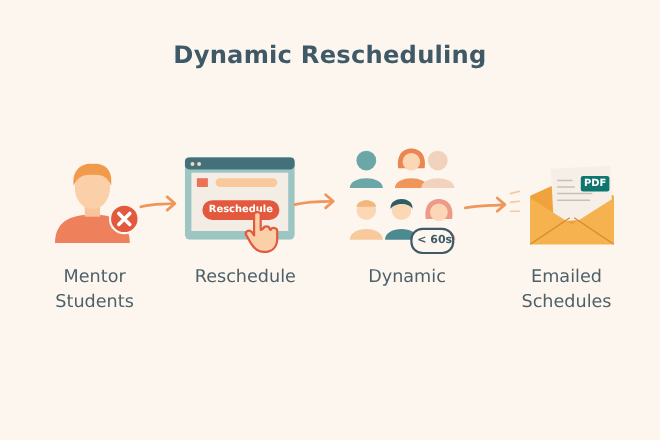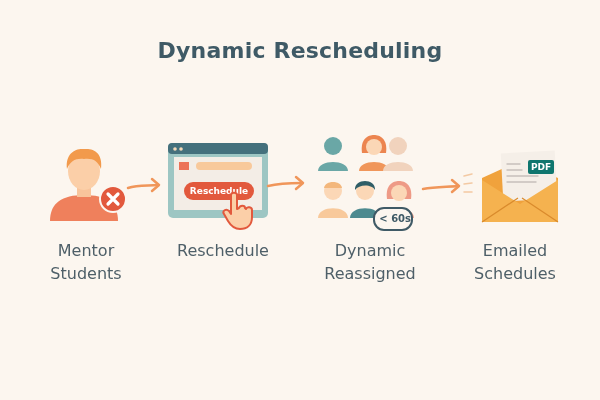--- a/index.html
+++ b/index.html
@@ -97,21 +97,20 @@
 </div>
 <div class="abs" style="left:373px;top:207px;width:36px;height:20px;border:2px solid #3f5a66;border-radius:11px;background:#fcf6ef;color:#3f5a66;font-size:10px;font-weight:bold;line-height:20px;text-align:right;">&lt; 60s</div>
 <div class="abs" style="left:421px;top:178px;">
   <svg width="42" height="18" viewBox="0 0 42 18">
     <path d="M2 11 C14 9 26 9 37 8" stroke="#f0965a" stroke-width="2.5" fill="none" stroke-linecap="round"></path>
     <path d="M31 2 L38 8 L31 14" stroke="#f0965a" stroke-width="2.5" fill="none" stroke-linecap="round" stroke-linejoin="round"></path>
   </svg>
 </div>
 <div class="label" style="left:312px;top:239px;width:116px;">
   <span>Dynamic</span>
-  <span>Reassigned</span>
 </div>
 
 <div class="abs" style="left:462px;top:150px;width:105px;height:75px;">
   <svg width="105" height="75" viewBox="0 0 105 75" style="position:absolute;left:0;top:0;">
     <path d="M2 26 L10 24 M2 34 L10 33 M2 42 L10 42" stroke="#f3c9a3" stroke-width="1.5" stroke-linecap="round"></path>
     <path d="M20 28 L55 12 L96 28 L96 72 L20 72 Z" fill="#f0a23c"></path>
     <rect x="40" y="2" width="54" height="48" fill="#f5efe8" transform="rotate(-3 67 26)"></rect>
     <path d="M45 14 L58 14 M45 20 L60 20 M45 26 L76 26 M45 32 L74 32" stroke="#c6c0bb" stroke-width="1.4" stroke-linecap="round"></path>
     <path d="M20 30 L58 54 L96 30 L96 72 L20 72 Z" fill="#f5b24f"></path>
     <path d="M20 72 L56 48 M96 72 L60 48" stroke="#d98a2c" stroke-width="1.2"></path>

